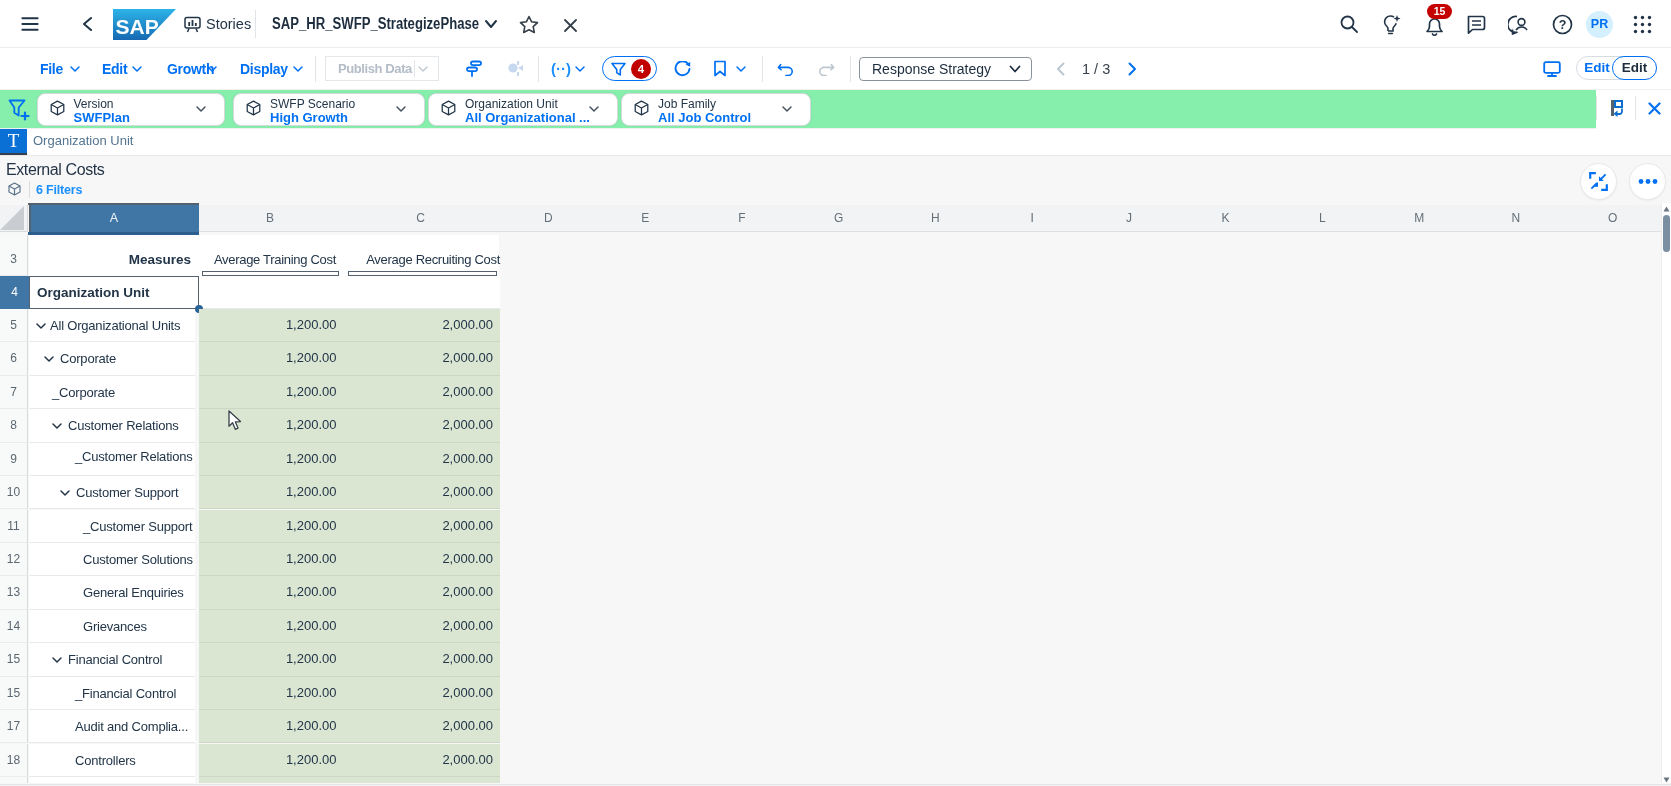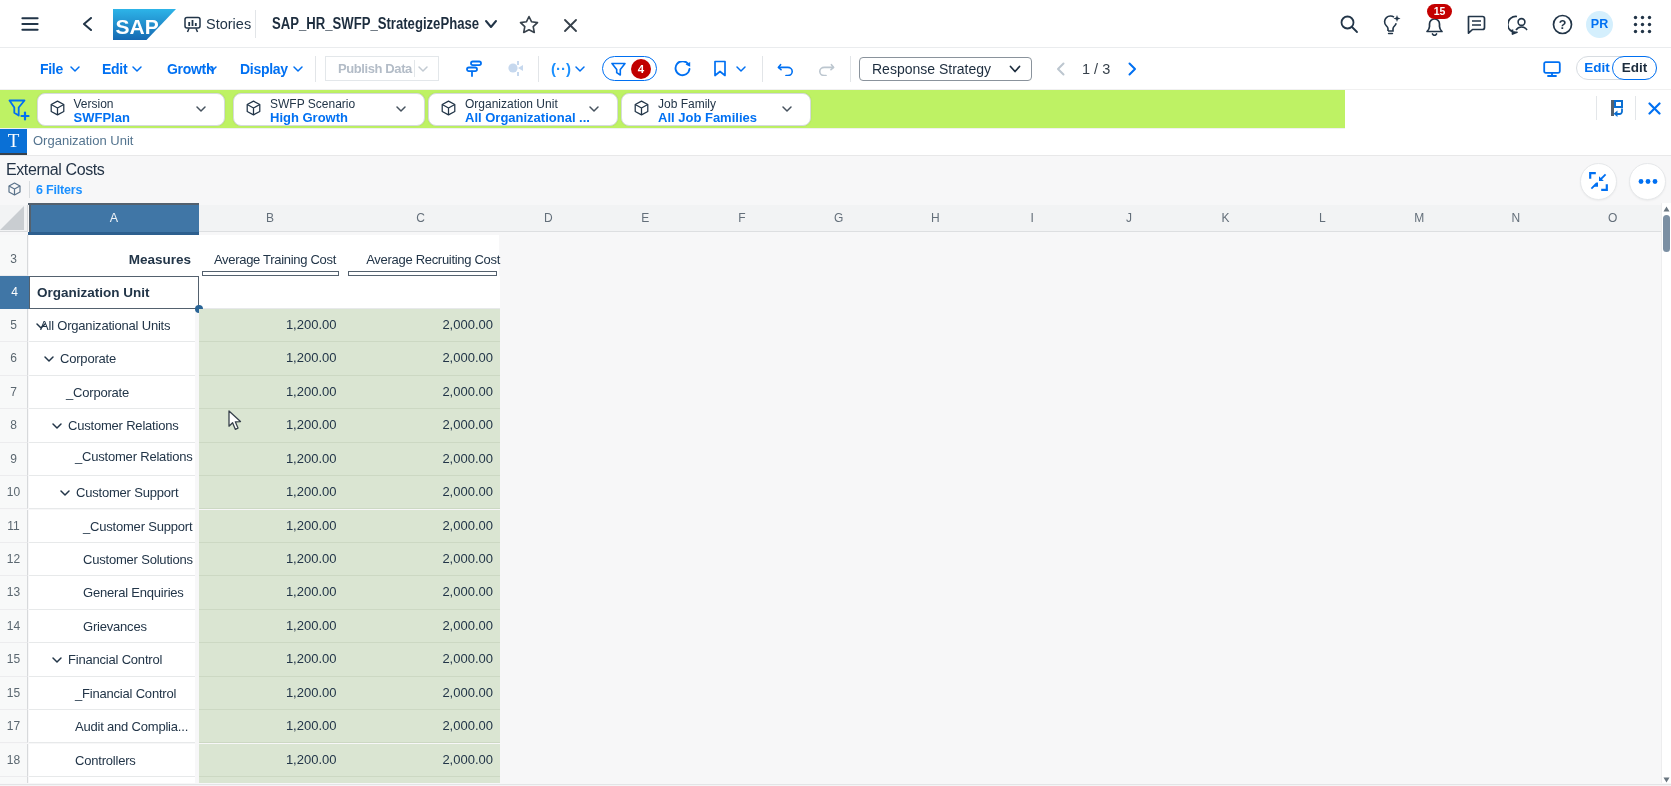--- a/index.html
+++ b/index.html
@@ -9,21 +9,21 @@
 
 #shell { position:absolute; left:0; top:0; width:1671px; height:48px; background:#fff; border-bottom:1px solid #eaecee; }
 #title { font-weight:bold; font-size:16px; color:#1d2d3e; }
 
 
 #toolbar { position:absolute; left:0; top:48px; width:1671px; height:42px; background:#fff; border-bottom:1px solid #f0f0f0; }
 .menu { position:absolute; top:0; height:42px; line-height:42px; color:#0070f2; font-size:14px; font-weight:bold; letter-spacing:-0.3px; }
 .tsep { position:absolute; top:8px; width:1px; height:26px; background:#e2e5e8; }
 
 
-#filterbar { position:absolute; left:0; top:90px; width:1345px; height:39px; background:#bef264; border-bottom:1px solid #f0f0f0; }
+#filterbar { position:absolute; left:0; top:90px; width:1596px; height:39px; background:#86efac; border-bottom:1px solid #f0f0f0; }
 .chip { position:absolute; top:2.5px; height:33px; background:#fff; border:1px solid #d5dadd; border-radius:8px; box-shadow:0 0 2px rgba(0,0,0,0.08); }
 .chiplabel { position:absolute; top:4px; font-size:12px; color:#223548; }
 .chipval { position:absolute; top:16.5px; font-size:13px; font-weight:bold; color:#0070f2; white-space:nowrap; }
 
 
 #tagrow { position:absolute; left:0; top:129px; width:1671px; height:26px; background:#fff; }
 #ttag { position:absolute; left:0; top:0; width:27px; height:26px; background:#0a70d6; border-bottom:2px solid #37404a; color:#fff; text-align:center; font-family:"Liberation Serif",serif; font-size:19px; line-height:24px; }
 #tagtext { position:absolute; left:33px; top:0; height:24px; line-height:24px; font-size:13px; color:#54748f; }
 
 
@@ -311,21 +311,21 @@
       <path d="M2 4 L6 8 L10 4" fill="none" stroke="#46525e" stroke-width="1.5" stroke-linecap="round" stroke-linejoin="round"></path>
     </svg>
     <div class="chip" style="left:621px;width:190px"></div>
     <svg class="abs" style="left:634px;top:10px" width="15" height="16" viewBox="0 0 13 14">
       <g fill="none" stroke="#223548" stroke-width="1.1" stroke-linejoin="round">
         <path d="M6.5 1 L12 4 v6 L6.5 13 L1 10 V4 Z"></path>
         <path d="M1 4 L6.5 7 L12 4 M6.5 7 v6"></path>
       </g>
     </svg>
     <div class="chiplabel" style="left:658px;top:7px">Job Family</div>
-    <div class="chipval" style="left:658px;top:19.5px">All Job Families</div>
+    <div class="chipval" style="left:658px;top:19.5px">All Job Control</div>
     <svg class="abs" style="left:781px;top:13px" width="12" height="12" viewBox="0 0 12 12">
       <path d="M2 4 L6 8 L10 4" fill="none" stroke="#46525e" stroke-width="1.5" stroke-linecap="round" stroke-linejoin="round"></path>
     </svg>
   <div class="abs" style="left:1596px;top:6px;width:1px;height:24px;background:#e3e6e9"></div>
 
   <div class="abs" style="left:1611px;top:10px;width:2.5px;height:16px;background:#54616e"></div>
   <svg class="abs" style="left:1614px;top:9.5px" width="9" height="8" viewBox="0 0 9 8">
       <rect x="1" y="1" width="7" height="6" fill="none" stroke="#0a6ed1" stroke-width="2"></rect>
     </svg>
   <svg class="abs" style="left:1613px;top:17.5px" width="10" height="9" viewBox="0 0 10 9">
@@ -419,34 +419,34 @@
 <div class="abs" style="left:199px;top:276px;width:301px;height:32.5px;background:#fff;border-bottom:1px solid #e7e9ea"></div>
 <div class="abs" style="left:29px;top:276px;width:170px;height:33px;background:#fff;border:1.5px solid #54616e"></div>
 <div class="abs" style="left:37px;top:276px;height:33px;line-height:33px;font-size:13.5px;font-weight:bold;color:#223548">Organization Unit</div>
 <div class="abs" style="left:195px;top:305px;width:8px;height:8px;border-radius:50%;background:#2a6496"></div>
 
 <div class="abs gnum" style="left:0;top:309.0px;width:28px;height:33.4px;line-height:33.4px">5</div>
 <div class="abs acell" style="left:29px;top:309.0px;width:166px;height:33.4px"></div>
 <svg class="abs" style="left:35px;top:319.71px" width="12" height="12" viewBox="0 0 12 12">
     <path d="M2 4 L6 8 L10 4" fill="none" stroke="#223548" stroke-width="1.5" stroke-linecap="round" stroke-linejoin="round"></path>
   </svg>
-<div class="abs atext" style="left:40px;top:309.0px;height:33.4px;line-height:33.4px">All Organizational Units</div>
+<div class="abs atext" style="left:50px;top:309.0px;height:33.4px;line-height:33.4px">All Organizational Units</div>
 <div class="abs gcell" style="left:199px;top:309.0px;width:142px;height:33.4px">1,200.00</div>
 <div class="abs gcell gc2" style="left:341px;top:309.0px;width:159px;height:33.4px">2,000.00</div>
 <div class="abs gnum" style="left:0;top:342.4px;width:28px;height:33.4px;line-height:33.4px">6</div>
 <div class="abs acell" style="left:29px;top:342.4px;width:166px;height:33.4px"></div>
 <svg class="abs" style="left:43px;top:353.13px" width="12" height="12" viewBox="0 0 12 12">
     <path d="M2 4 L6 8 L10 4" fill="none" stroke="#223548" stroke-width="1.5" stroke-linecap="round" stroke-linejoin="round"></path>
   </svg>
 <div class="abs atext" style="left:60px;top:342.4px;height:33.4px;line-height:33.4px">Corporate</div>
 <div class="abs gcell" style="left:199px;top:342.4px;width:142px;height:33.4px">1,200.00</div>
 <div class="abs gcell gc2" style="left:341px;top:342.4px;width:159px;height:33.4px">2,000.00</div>
 <div class="abs gnum" style="left:0;top:375.8px;width:28px;height:33.4px;line-height:33.4px">7</div>
 <div class="abs acell" style="left:29px;top:375.8px;width:166px;height:33.4px"></div>
-<div class="abs atext" style="left:66px;top:375.8px;height:33.4px;line-height:33.4px">_Corporate</div>
+<div class="abs atext" style="left:52px;top:375.8px;height:33.4px;line-height:33.4px">_Corporate</div>
 <div class="abs gcell" style="left:199px;top:375.8px;width:142px;height:33.4px">1,200.00</div>
 <div class="abs gcell gc2" style="left:341px;top:375.8px;width:159px;height:33.4px">2,000.00</div>
 <div class="abs gnum" style="left:0;top:409.3px;width:28px;height:33.4px;line-height:33.4px">8</div>
 <div class="abs acell" style="left:29px;top:409.3px;width:166px;height:33.4px"></div>
 <svg class="abs" style="left:51px;top:419.96999999999997px" width="12" height="12" viewBox="0 0 12 12">
     <path d="M2 4 L6 8 L10 4" fill="none" stroke="#223548" stroke-width="1.5" stroke-linecap="round" stroke-linejoin="round"></path>
   </svg>
 <div class="abs atext" style="left:68px;top:409.3px;height:33.4px;line-height:33.4px">Customer Relations</div>
 <div class="abs gcell" style="left:199px;top:409.3px;width:142px;height:33.4px">1,200.00</div>
 <div class="abs gcell gc2" style="left:341px;top:409.3px;width:159px;height:33.4px">2,000.00</div>

